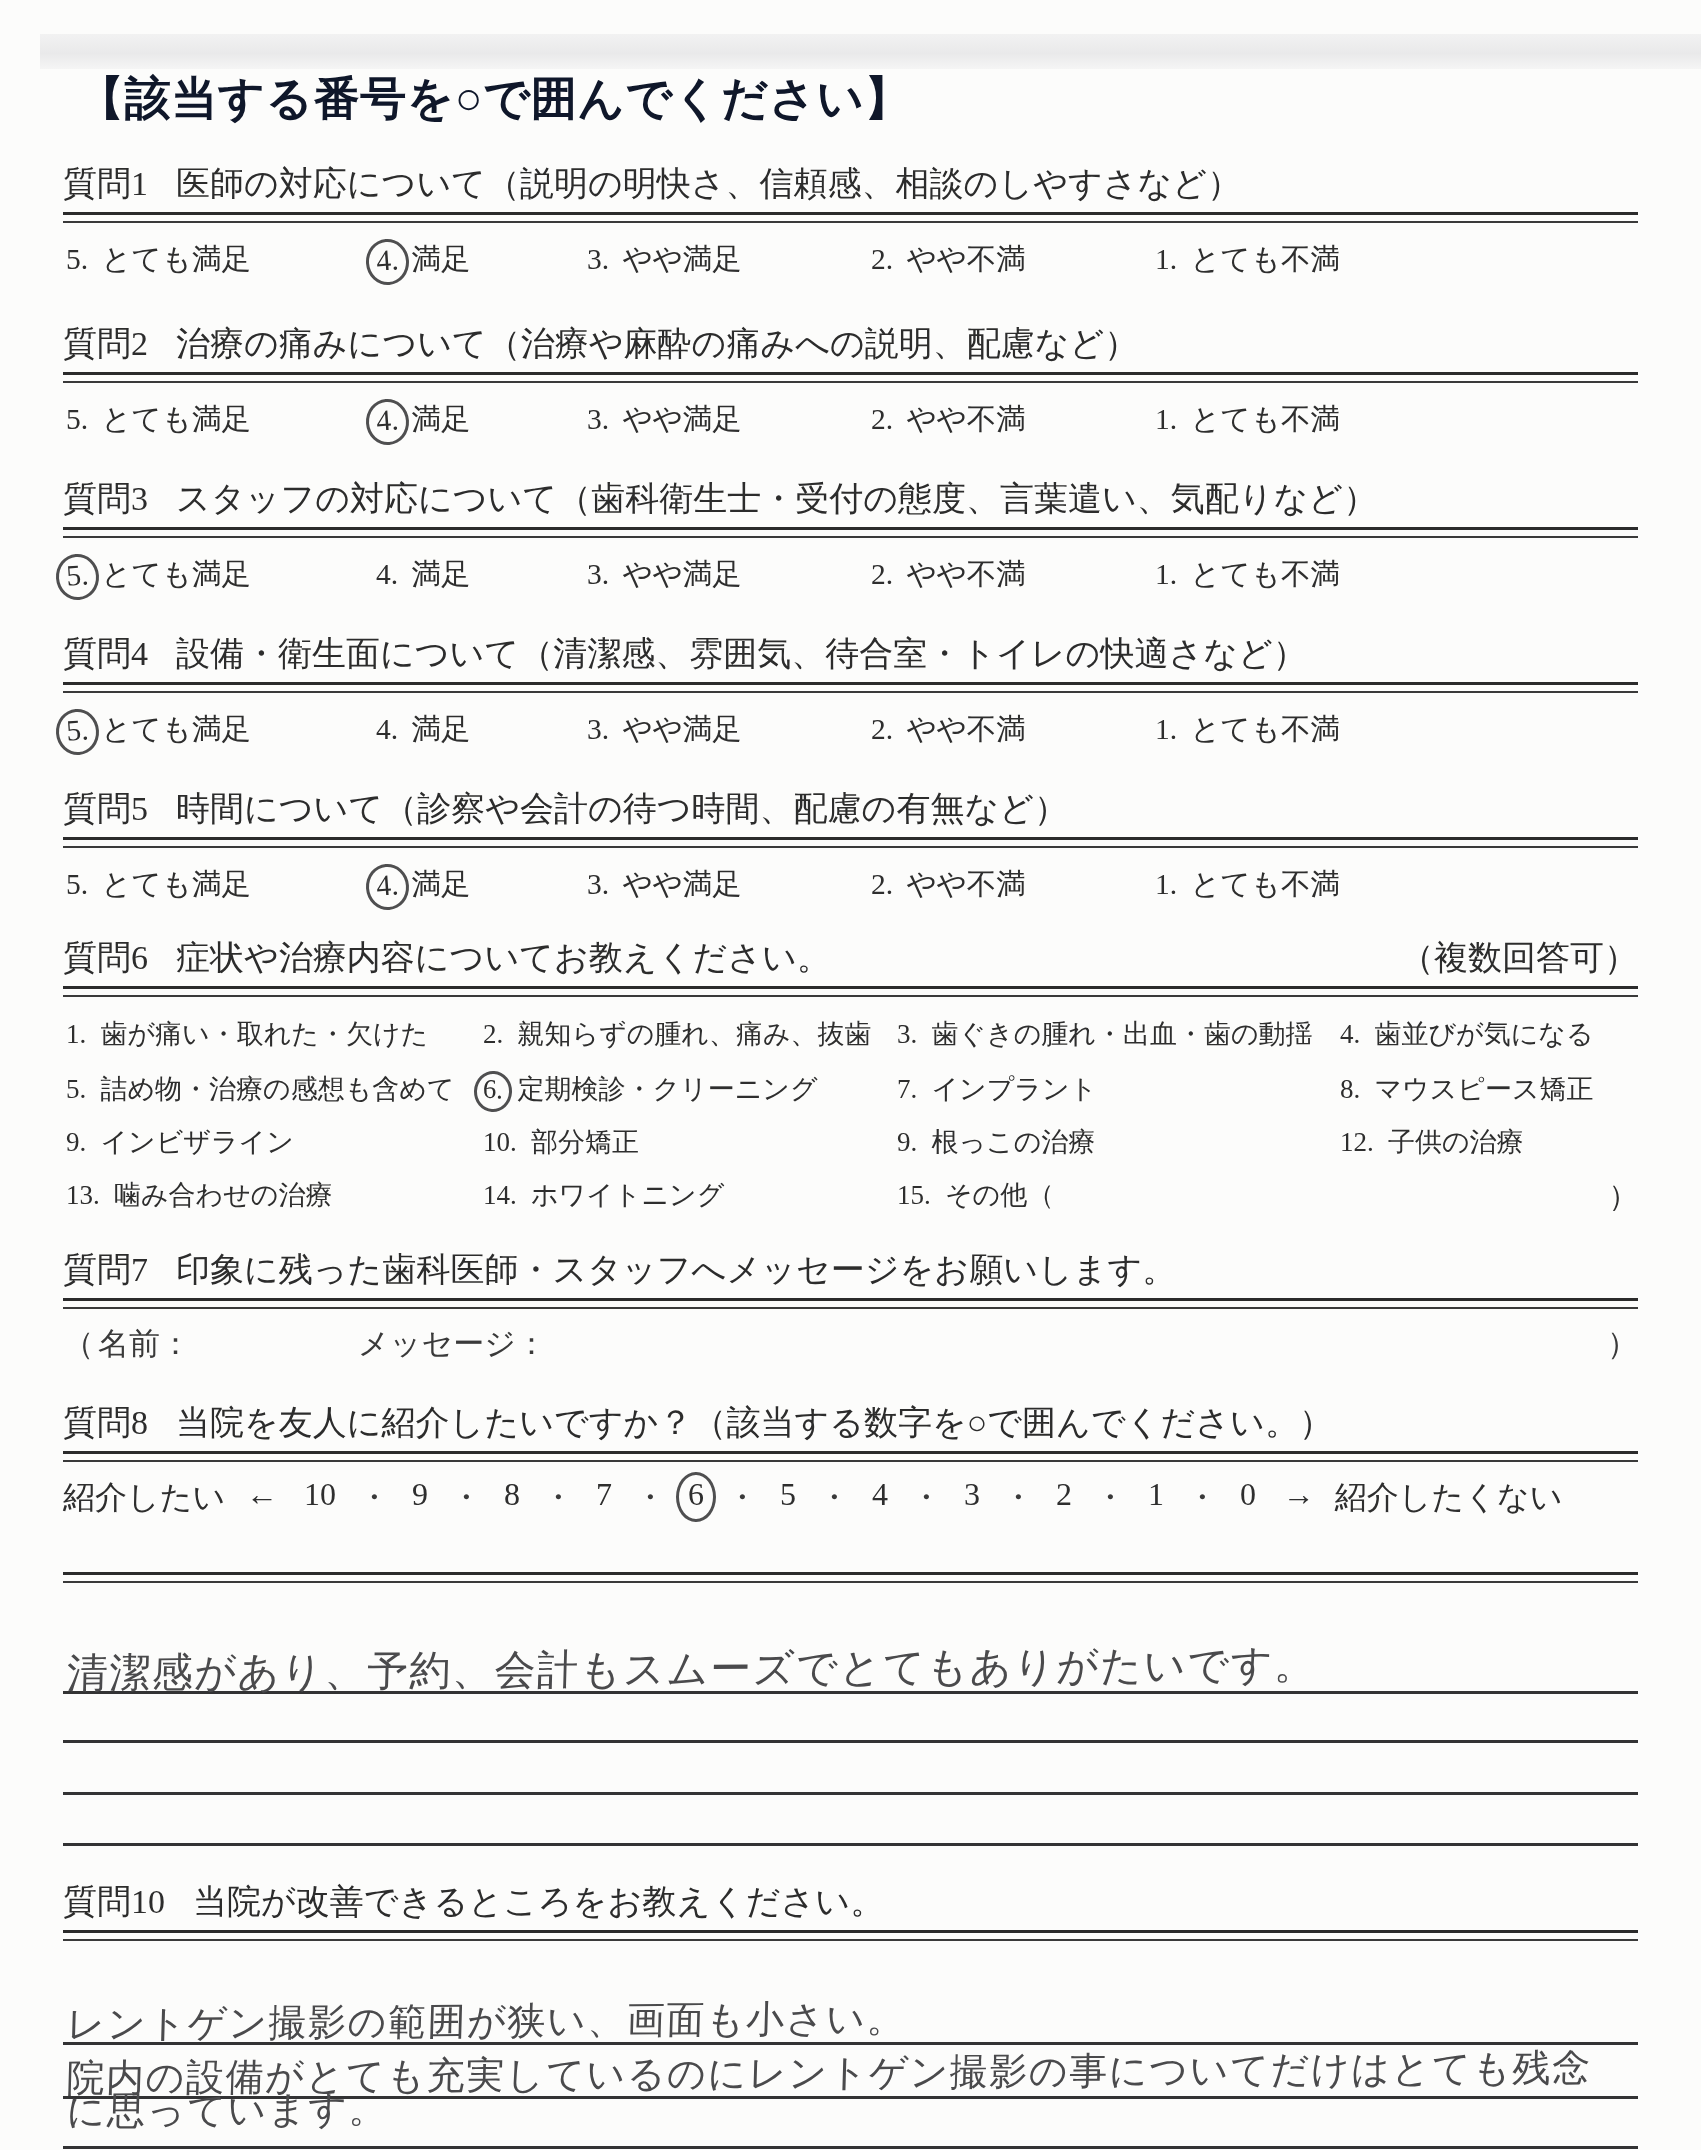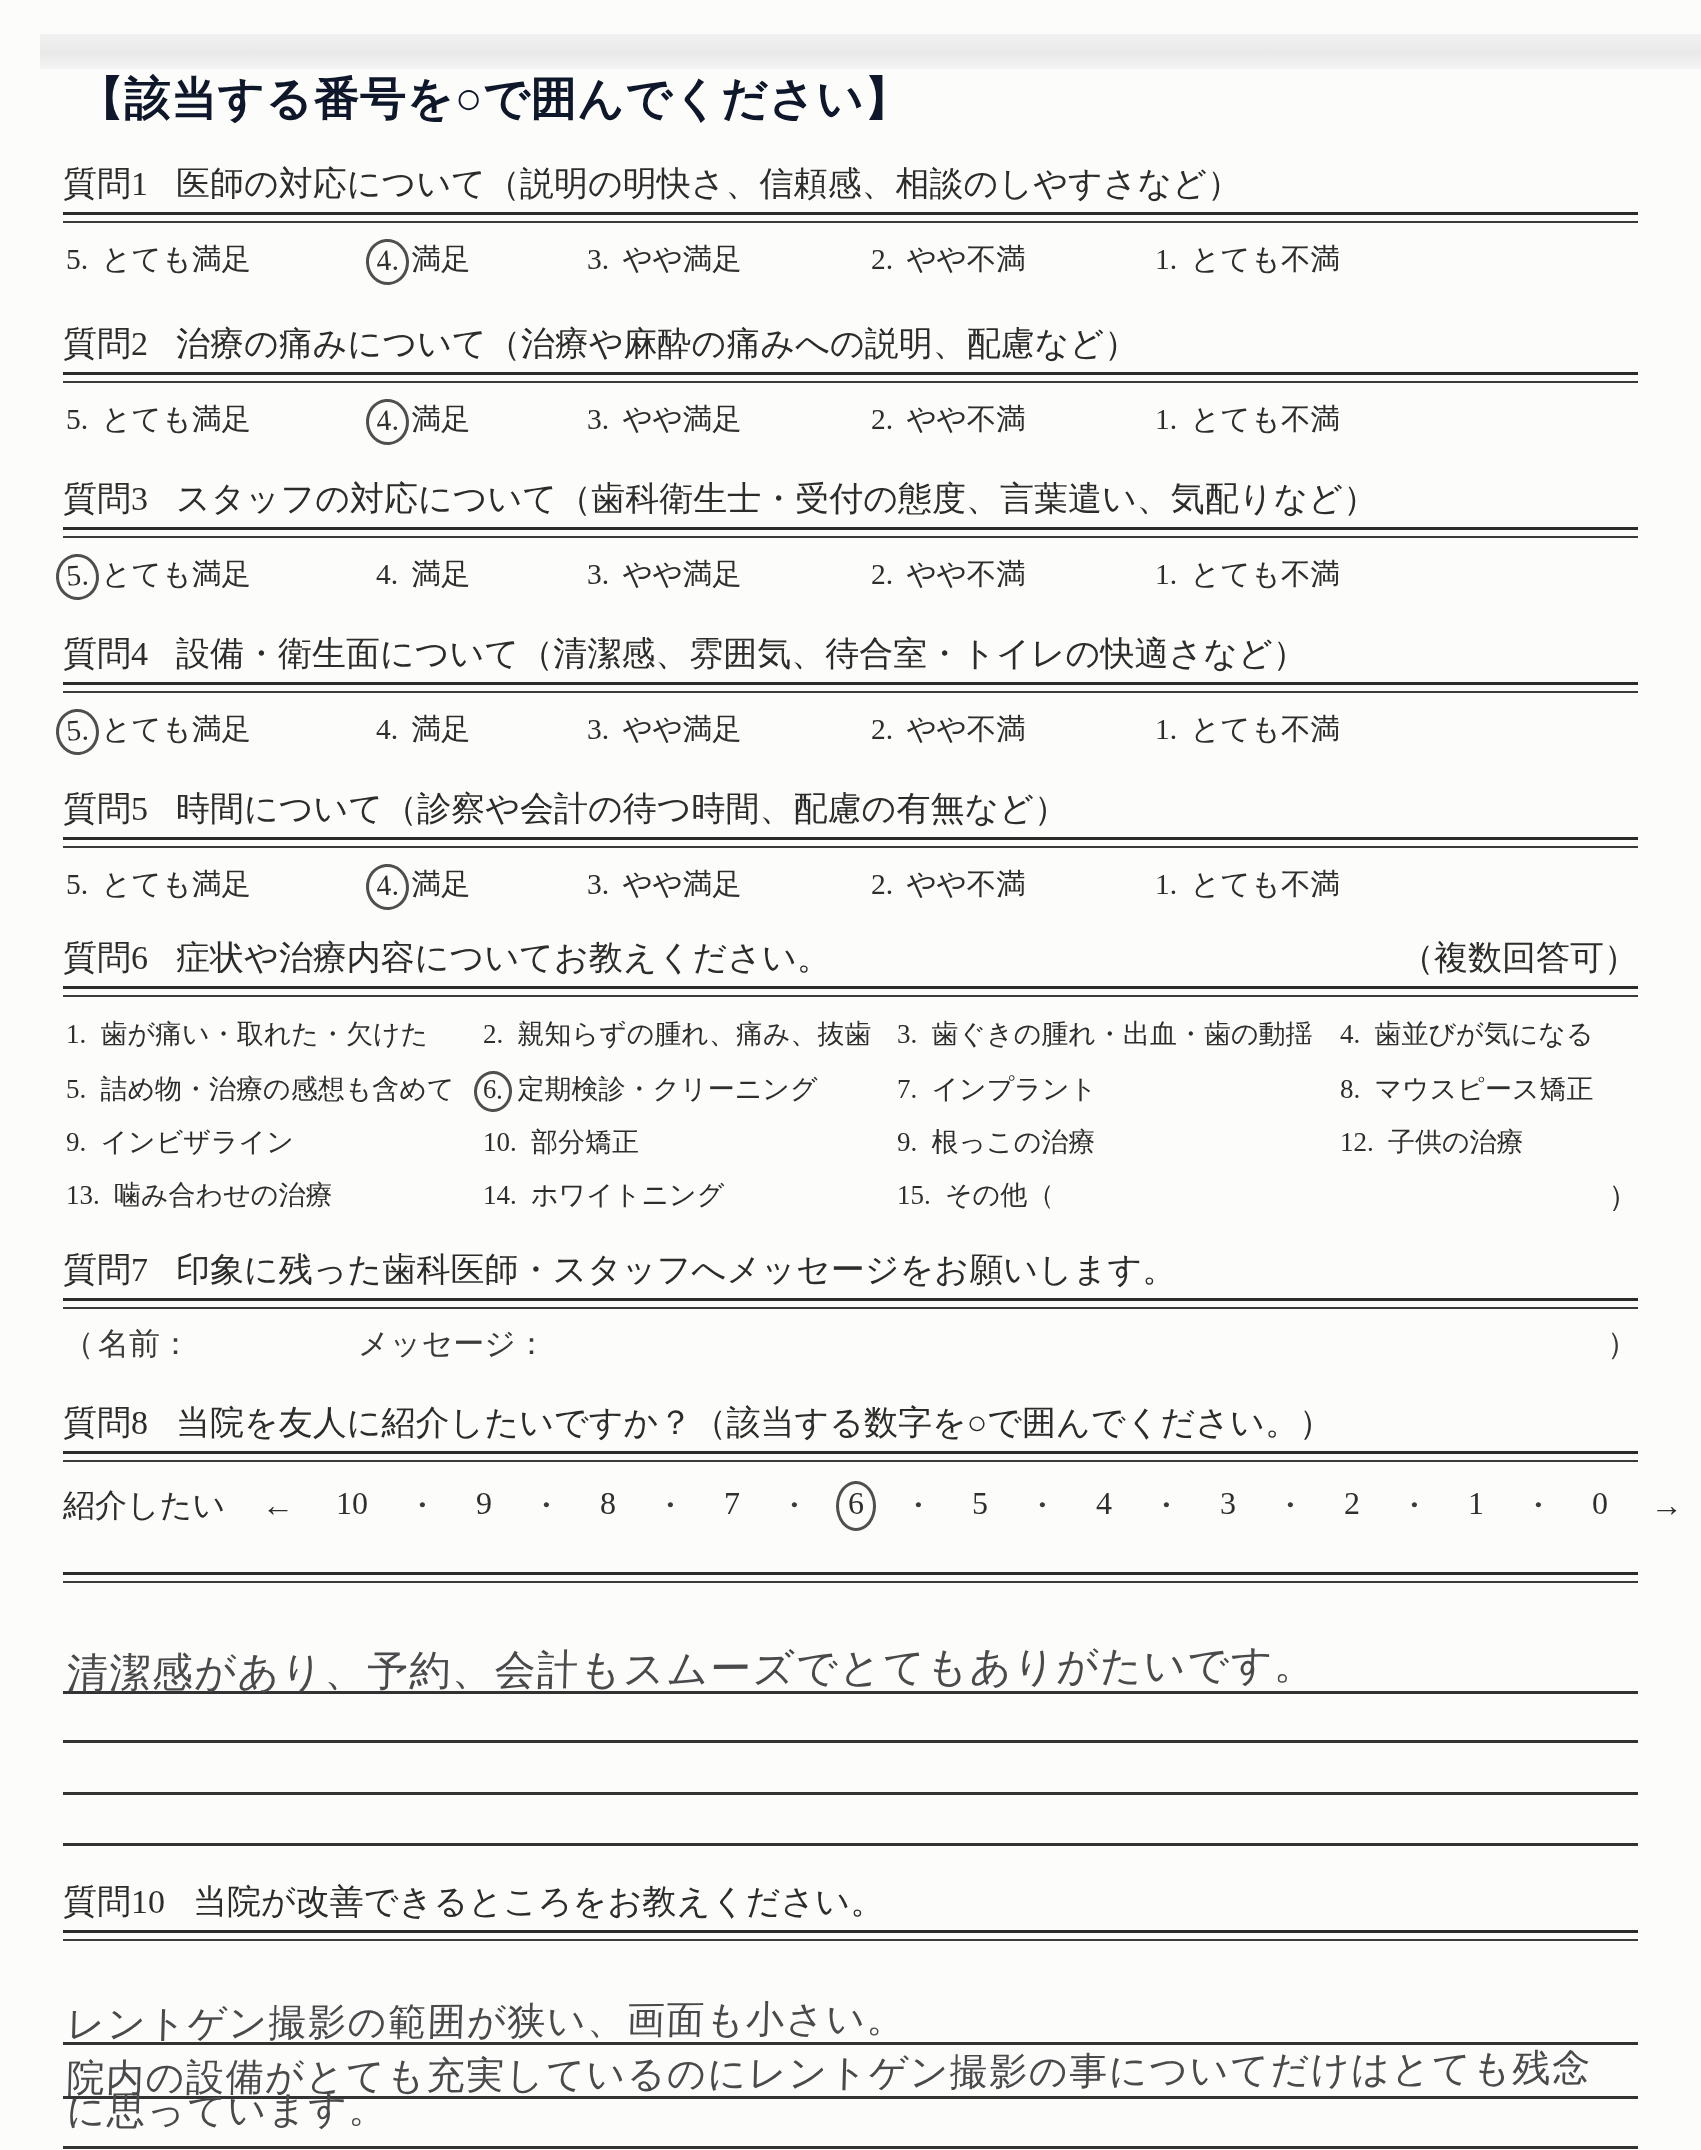--- a/index.html
+++ b/index.html
@@ -39,21 +39,21 @@
          padding:0px 5.9px 4.4px;margin:-3px -1.5px -4.4px -5.9px;}
   .q6num.circled{border-color:#4f4f50;transform:rotate(3deg);}
   .q6note{position:absolute;right:0;top:0;font-size:34px;}
   .q6close{position:absolute;right:0;top:0;font-size:29.5px;}
   .q7row{position:relative;margin-top:14.8px;height:44px;font-size:31px;color:#3a3a3a;}
   .q7open{position:absolute;left:0;}
   .q7name{position:absolute;left:35px;}
   .q7msg{position:absolute;left:295px;}
   .q7close{position:absolute;right:0;}
   .scale{position:relative;margin-top:14.8px;height:59px;font-size:32px;
-         display:flex;align-items:center;gap:32px;white-space:nowrap;}
+         display:flex;align-items:flex-start;gap:16px;white-space:nowrap;}
   .snum{display:inline-block;border:3px solid transparent;border-radius:50%;
         padding:1.5px 8.9px 5.9px;margin:-4.4px -5.9px;}
   .snum.circled{border-color:#4f4f50;}
   .sep{color:#3a3a3a;}
   .sarrow{margin:0 4.4px;}
   .ans{position:relative;}
   .ansline{position:absolute;left:0;right:0;border-bottom:3px solid #333334;}
   .hand{
     font-family:cursive;
     position:absolute;left:3px;bottom:-8.9px;

